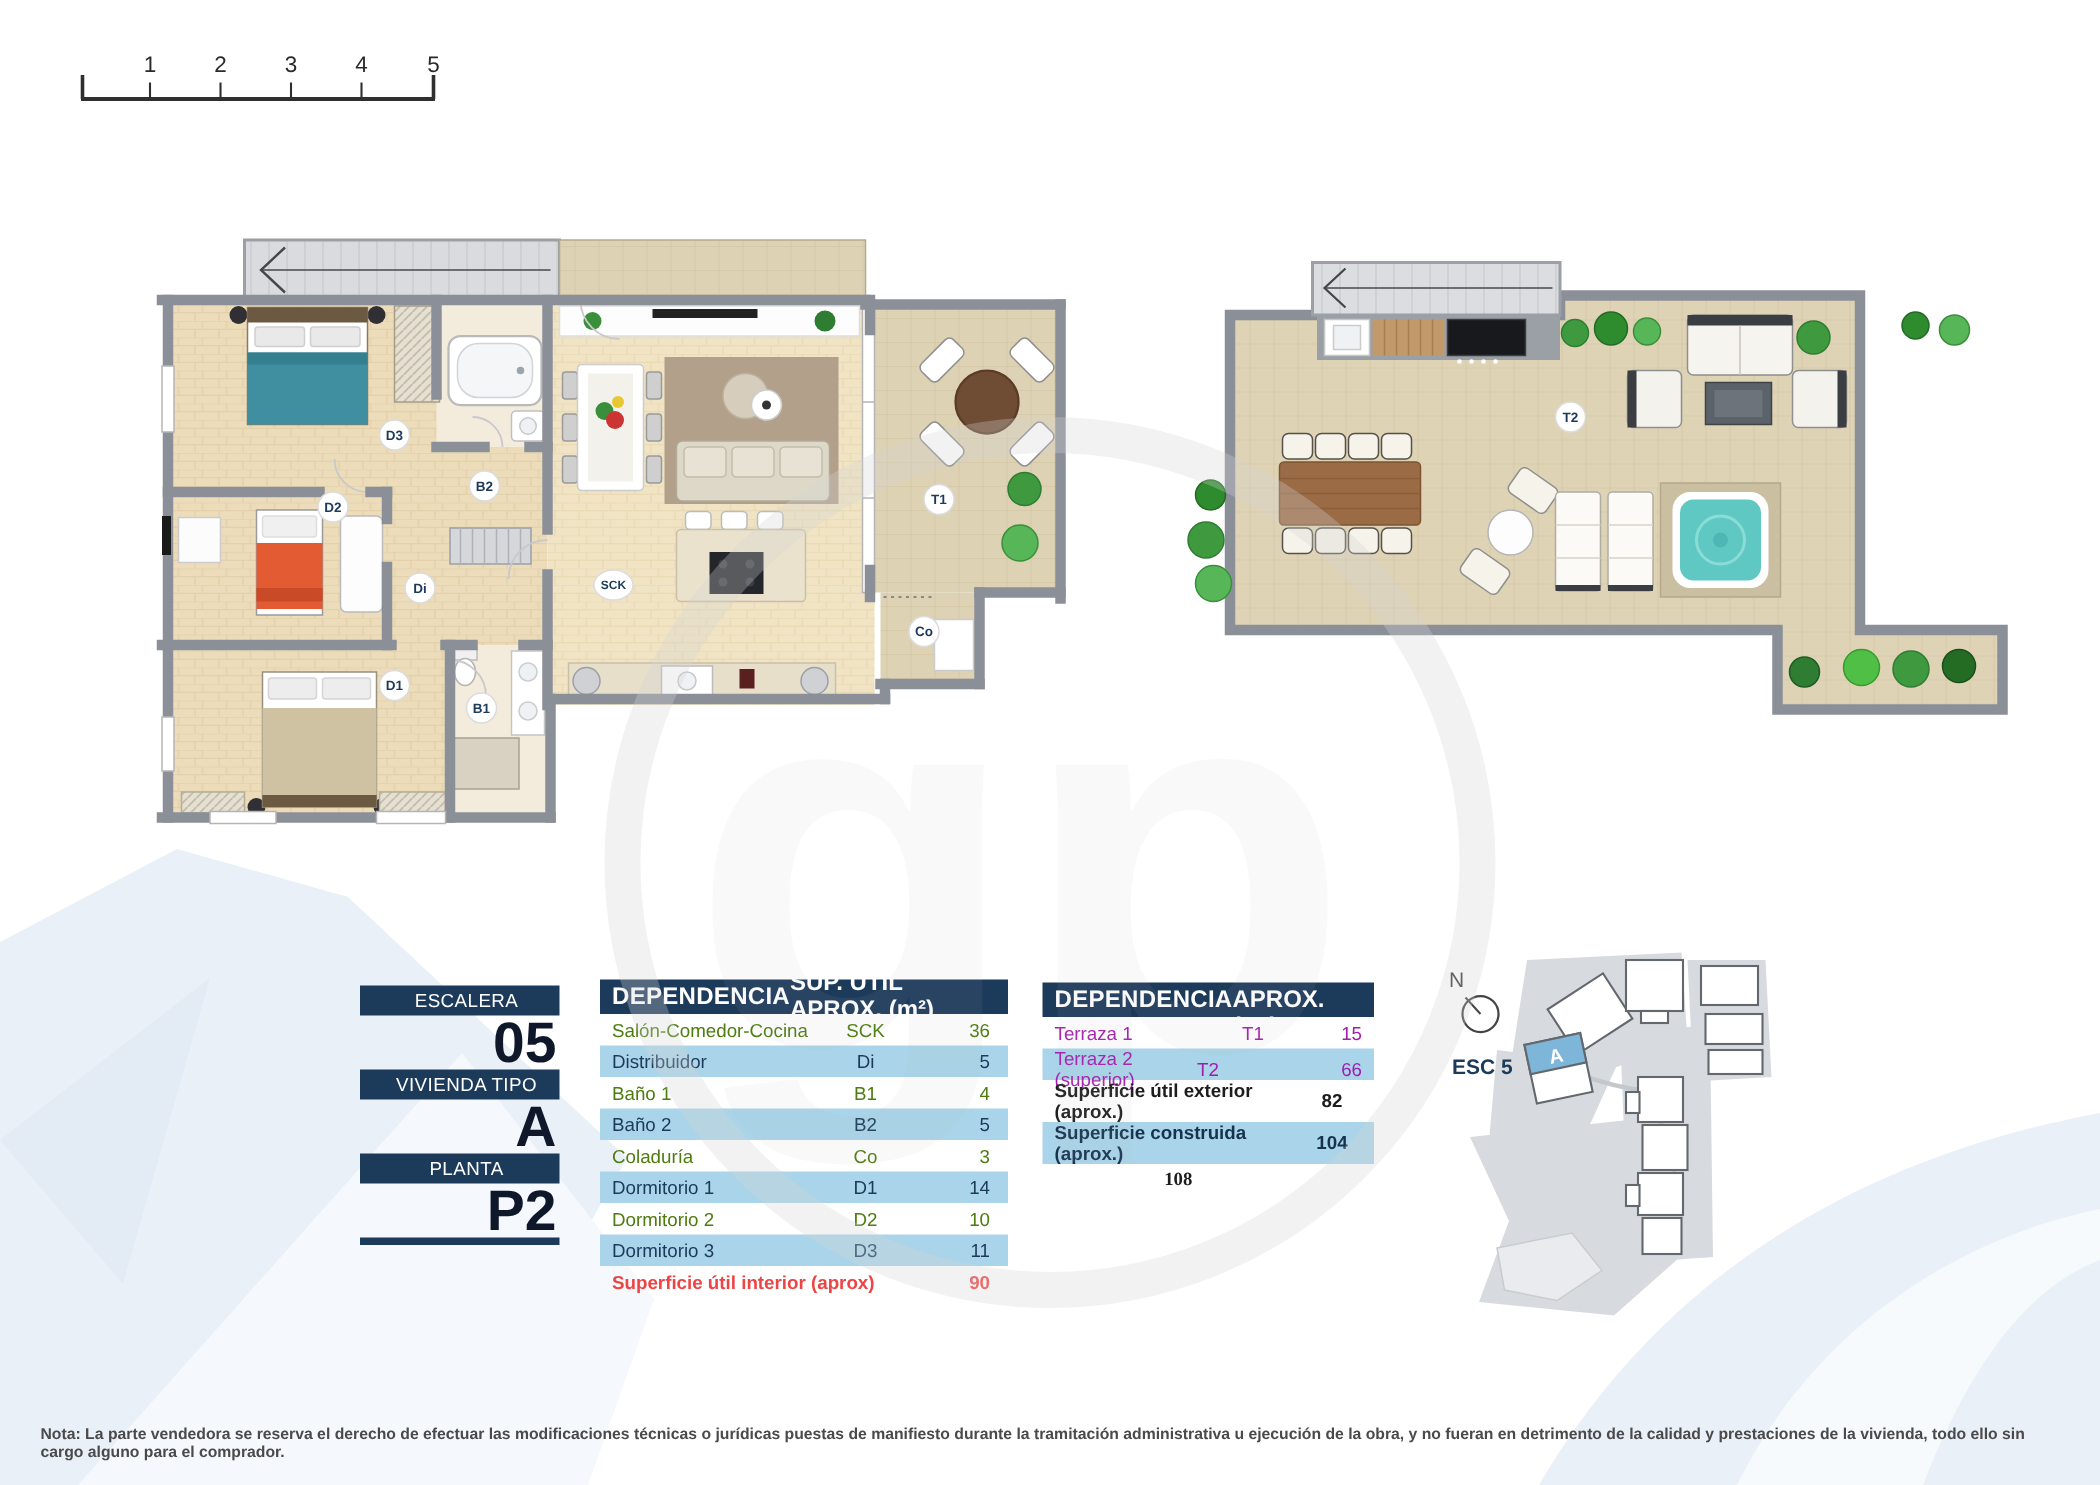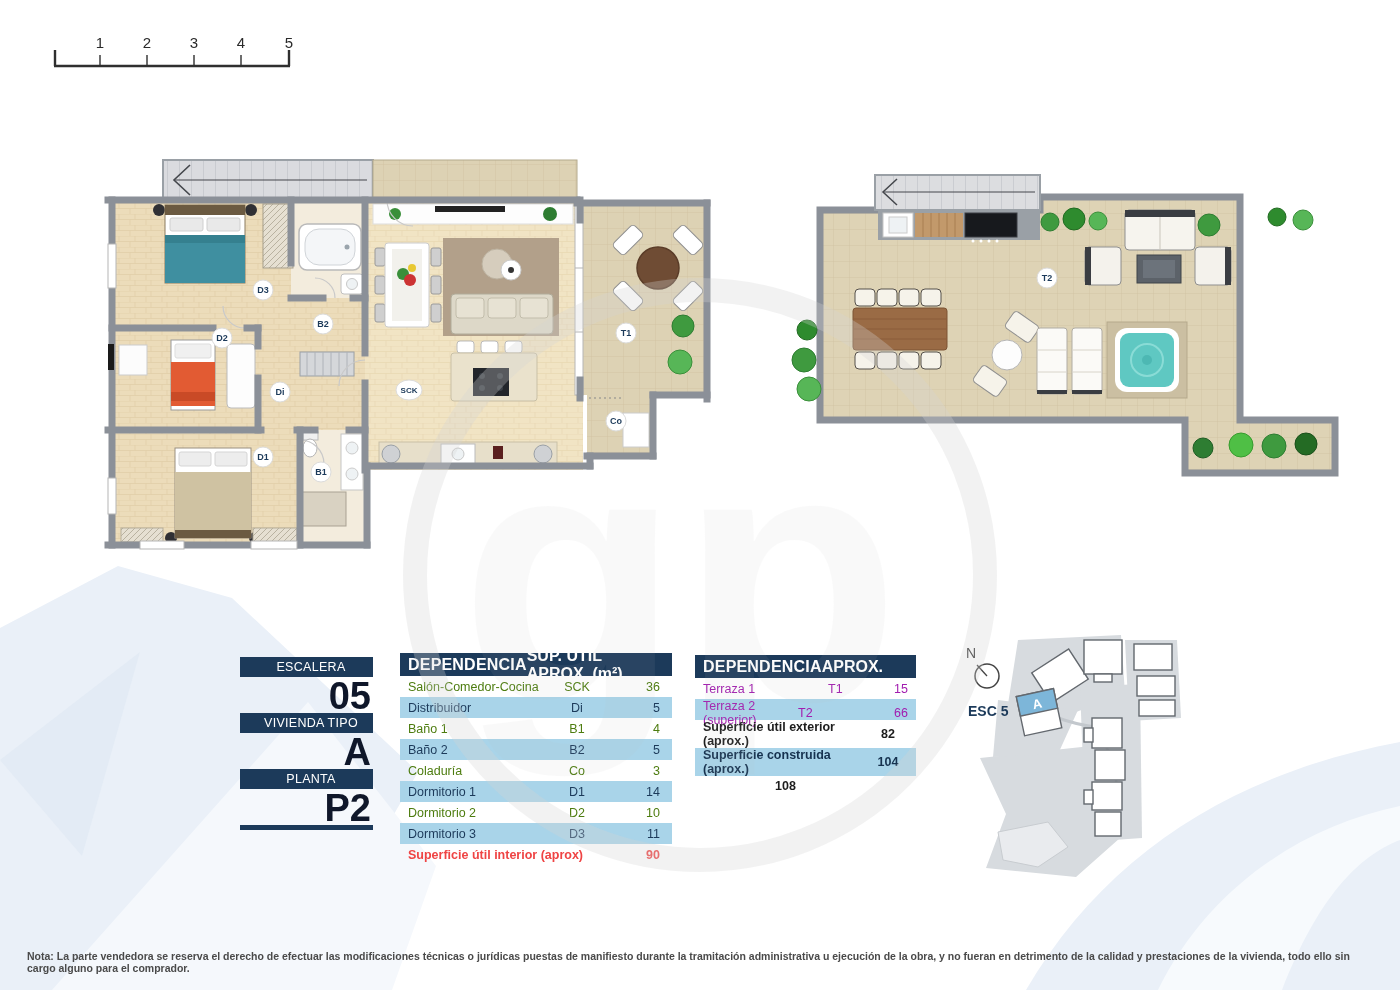--- a/index.html
+++ b/index.html
@@ -39,21 +39,21 @@
           font-size:12.5px;color:#a21caf;padding:0 8px;}
   .t2-row .code{text-align:left;}
   .t2-row .val{text-align:right;}
   .t2-row.blue{background:#a9d4e9;color:#a21caf;gap:30px;}
   .t2-sum{display:grid;grid-template-columns:1fr 40px;align-items:center;font-weight:bold;
           font-size:12.5px;color:#1d1d1d;padding:0 8px;min-height:21px;}
   .t2-sum .val{text-align:center;}
   .t2-sum.blue{background:#a9d4e9;color:#16324f;}
   .t2-sum.tall{align-items:start;padding-top:2px;min-height:36px;}
   .t2-sum.tall .nm{line-height:1.3;}
-  .t2-sum.tall .val{padding-top:1px;}
+  .t2-sum.tall .val{padding-top:1px;font-family:Liberation Serif, serif;}
 
   
   #note{left:27px;top:950px;width:1345px;font-size:10.5px;color:#4a4a4a;font-weight:bold;}
 
   
   .site-esc{font-size:14px;font-weight:bold;fill:#1c3a5a;}
   .wm{pointer-events:none;}
 </style>
 </head>
 <body>

